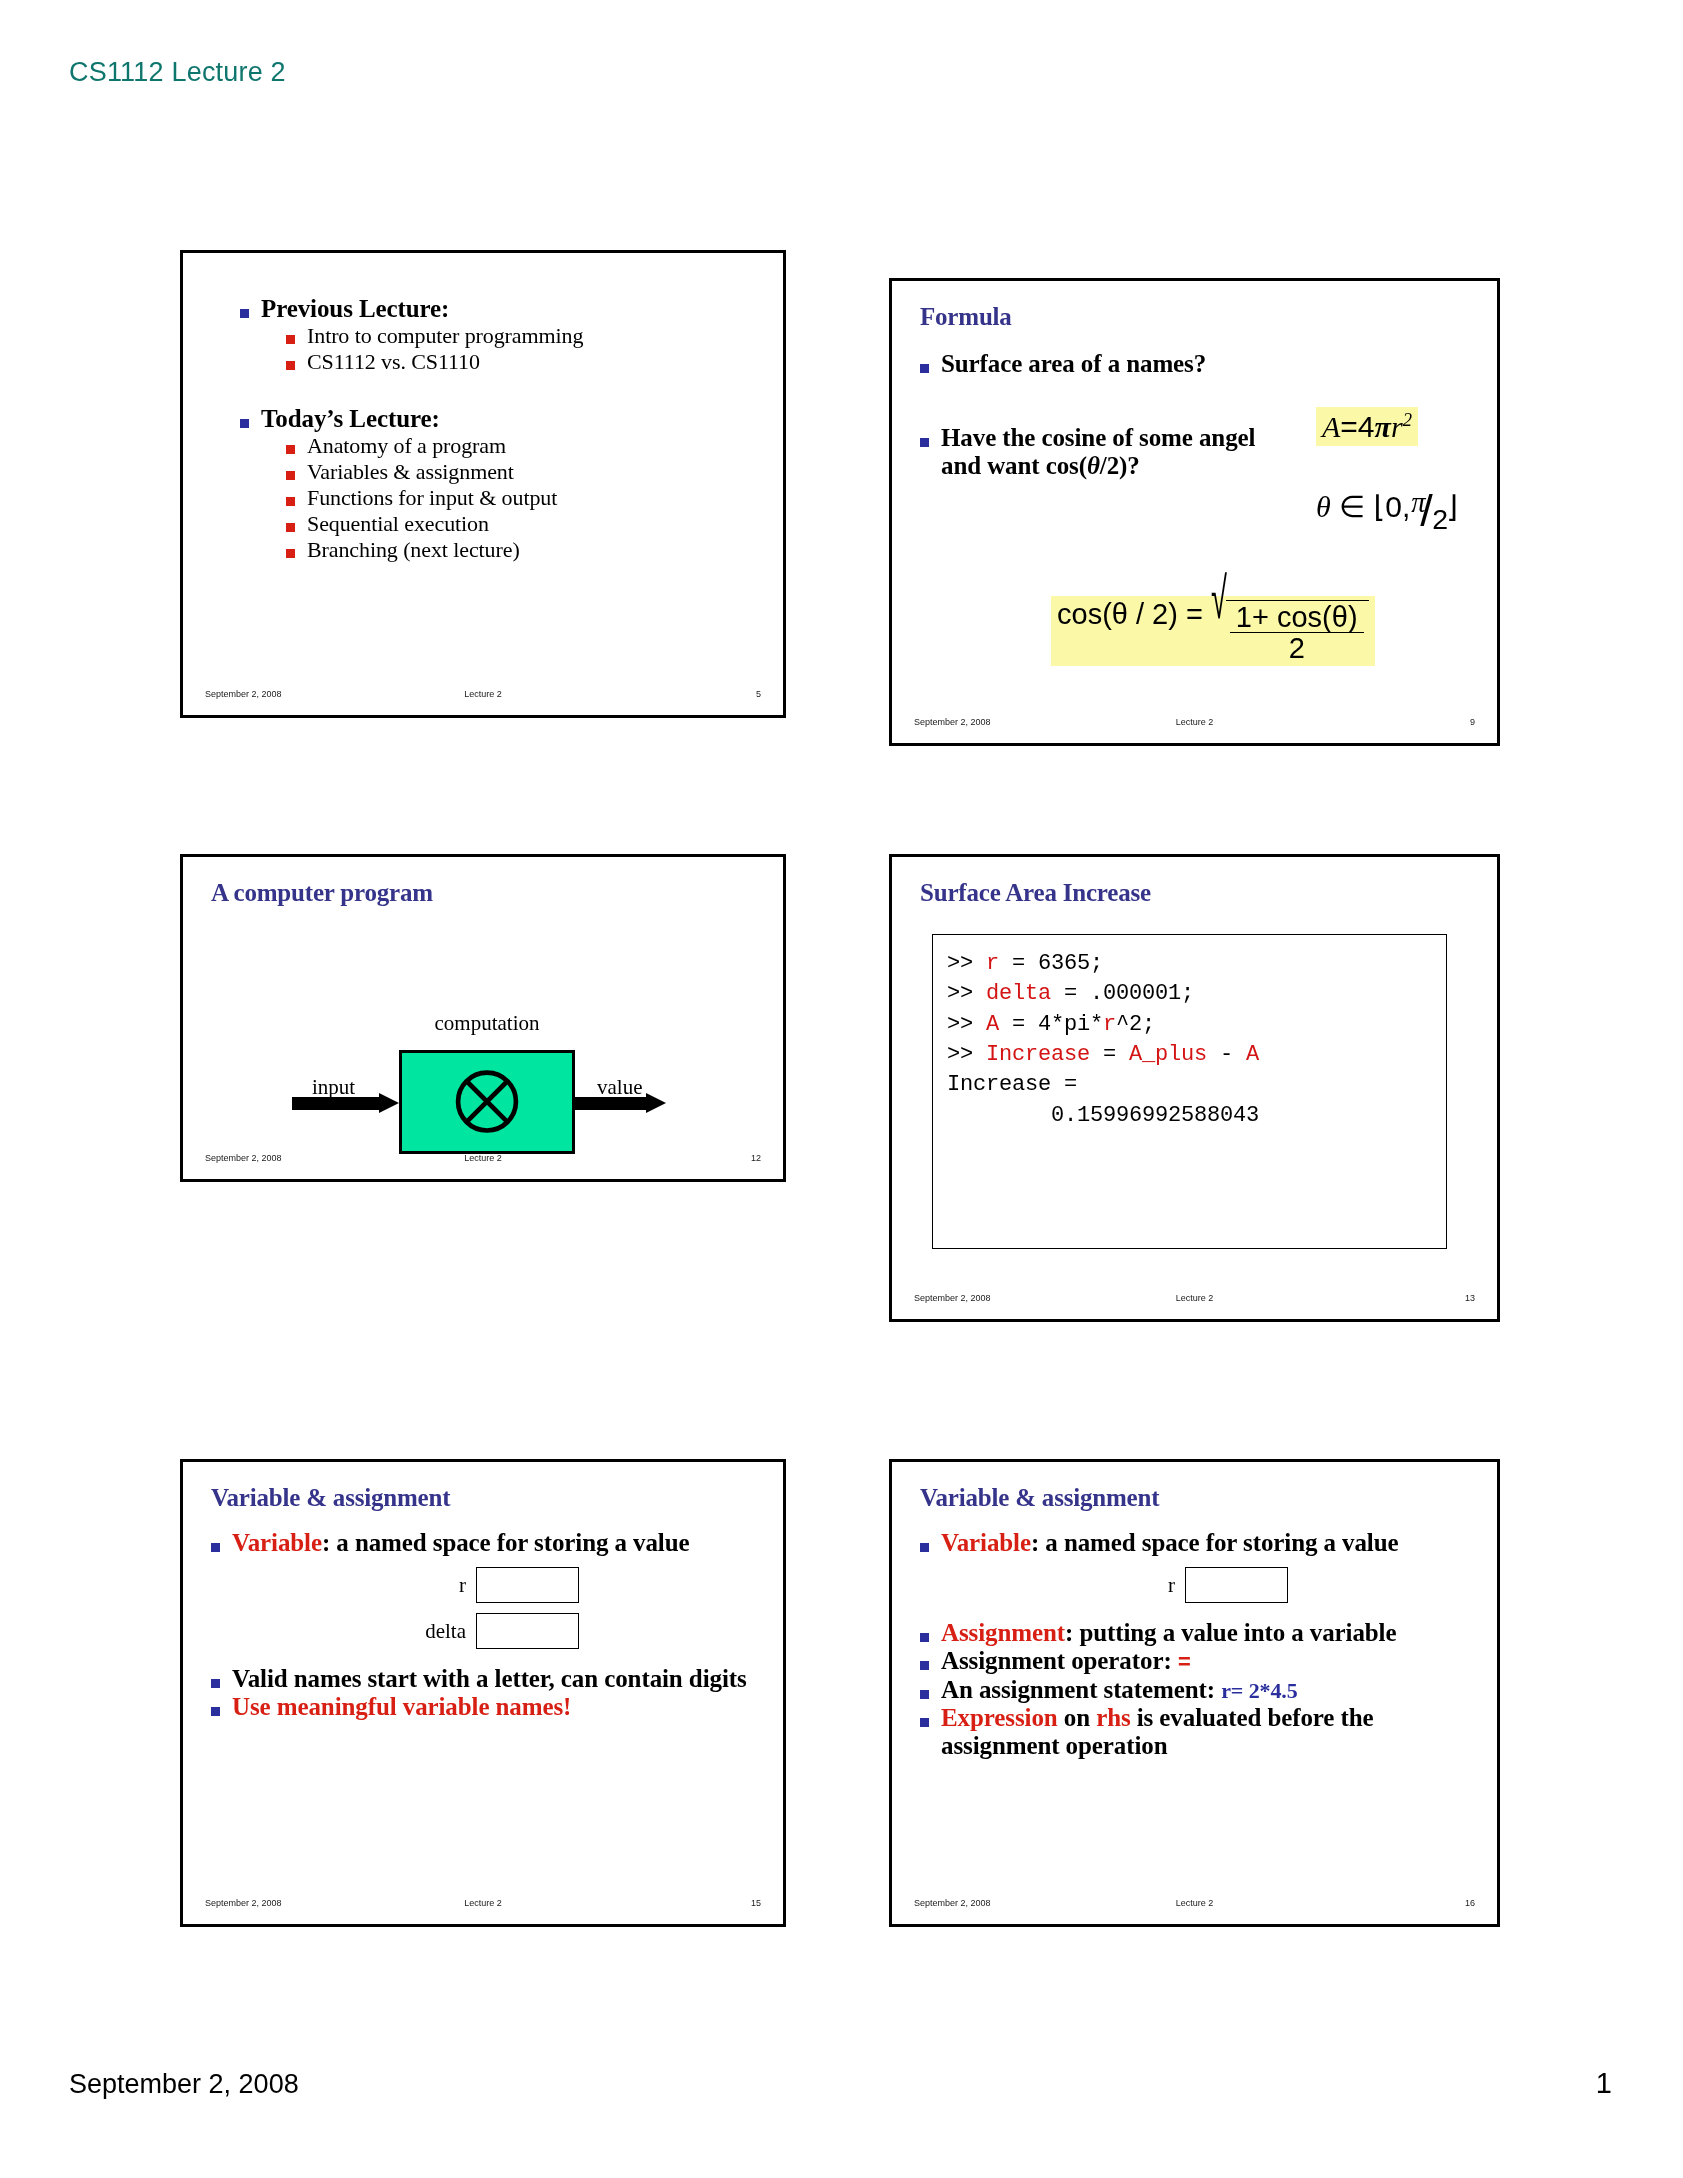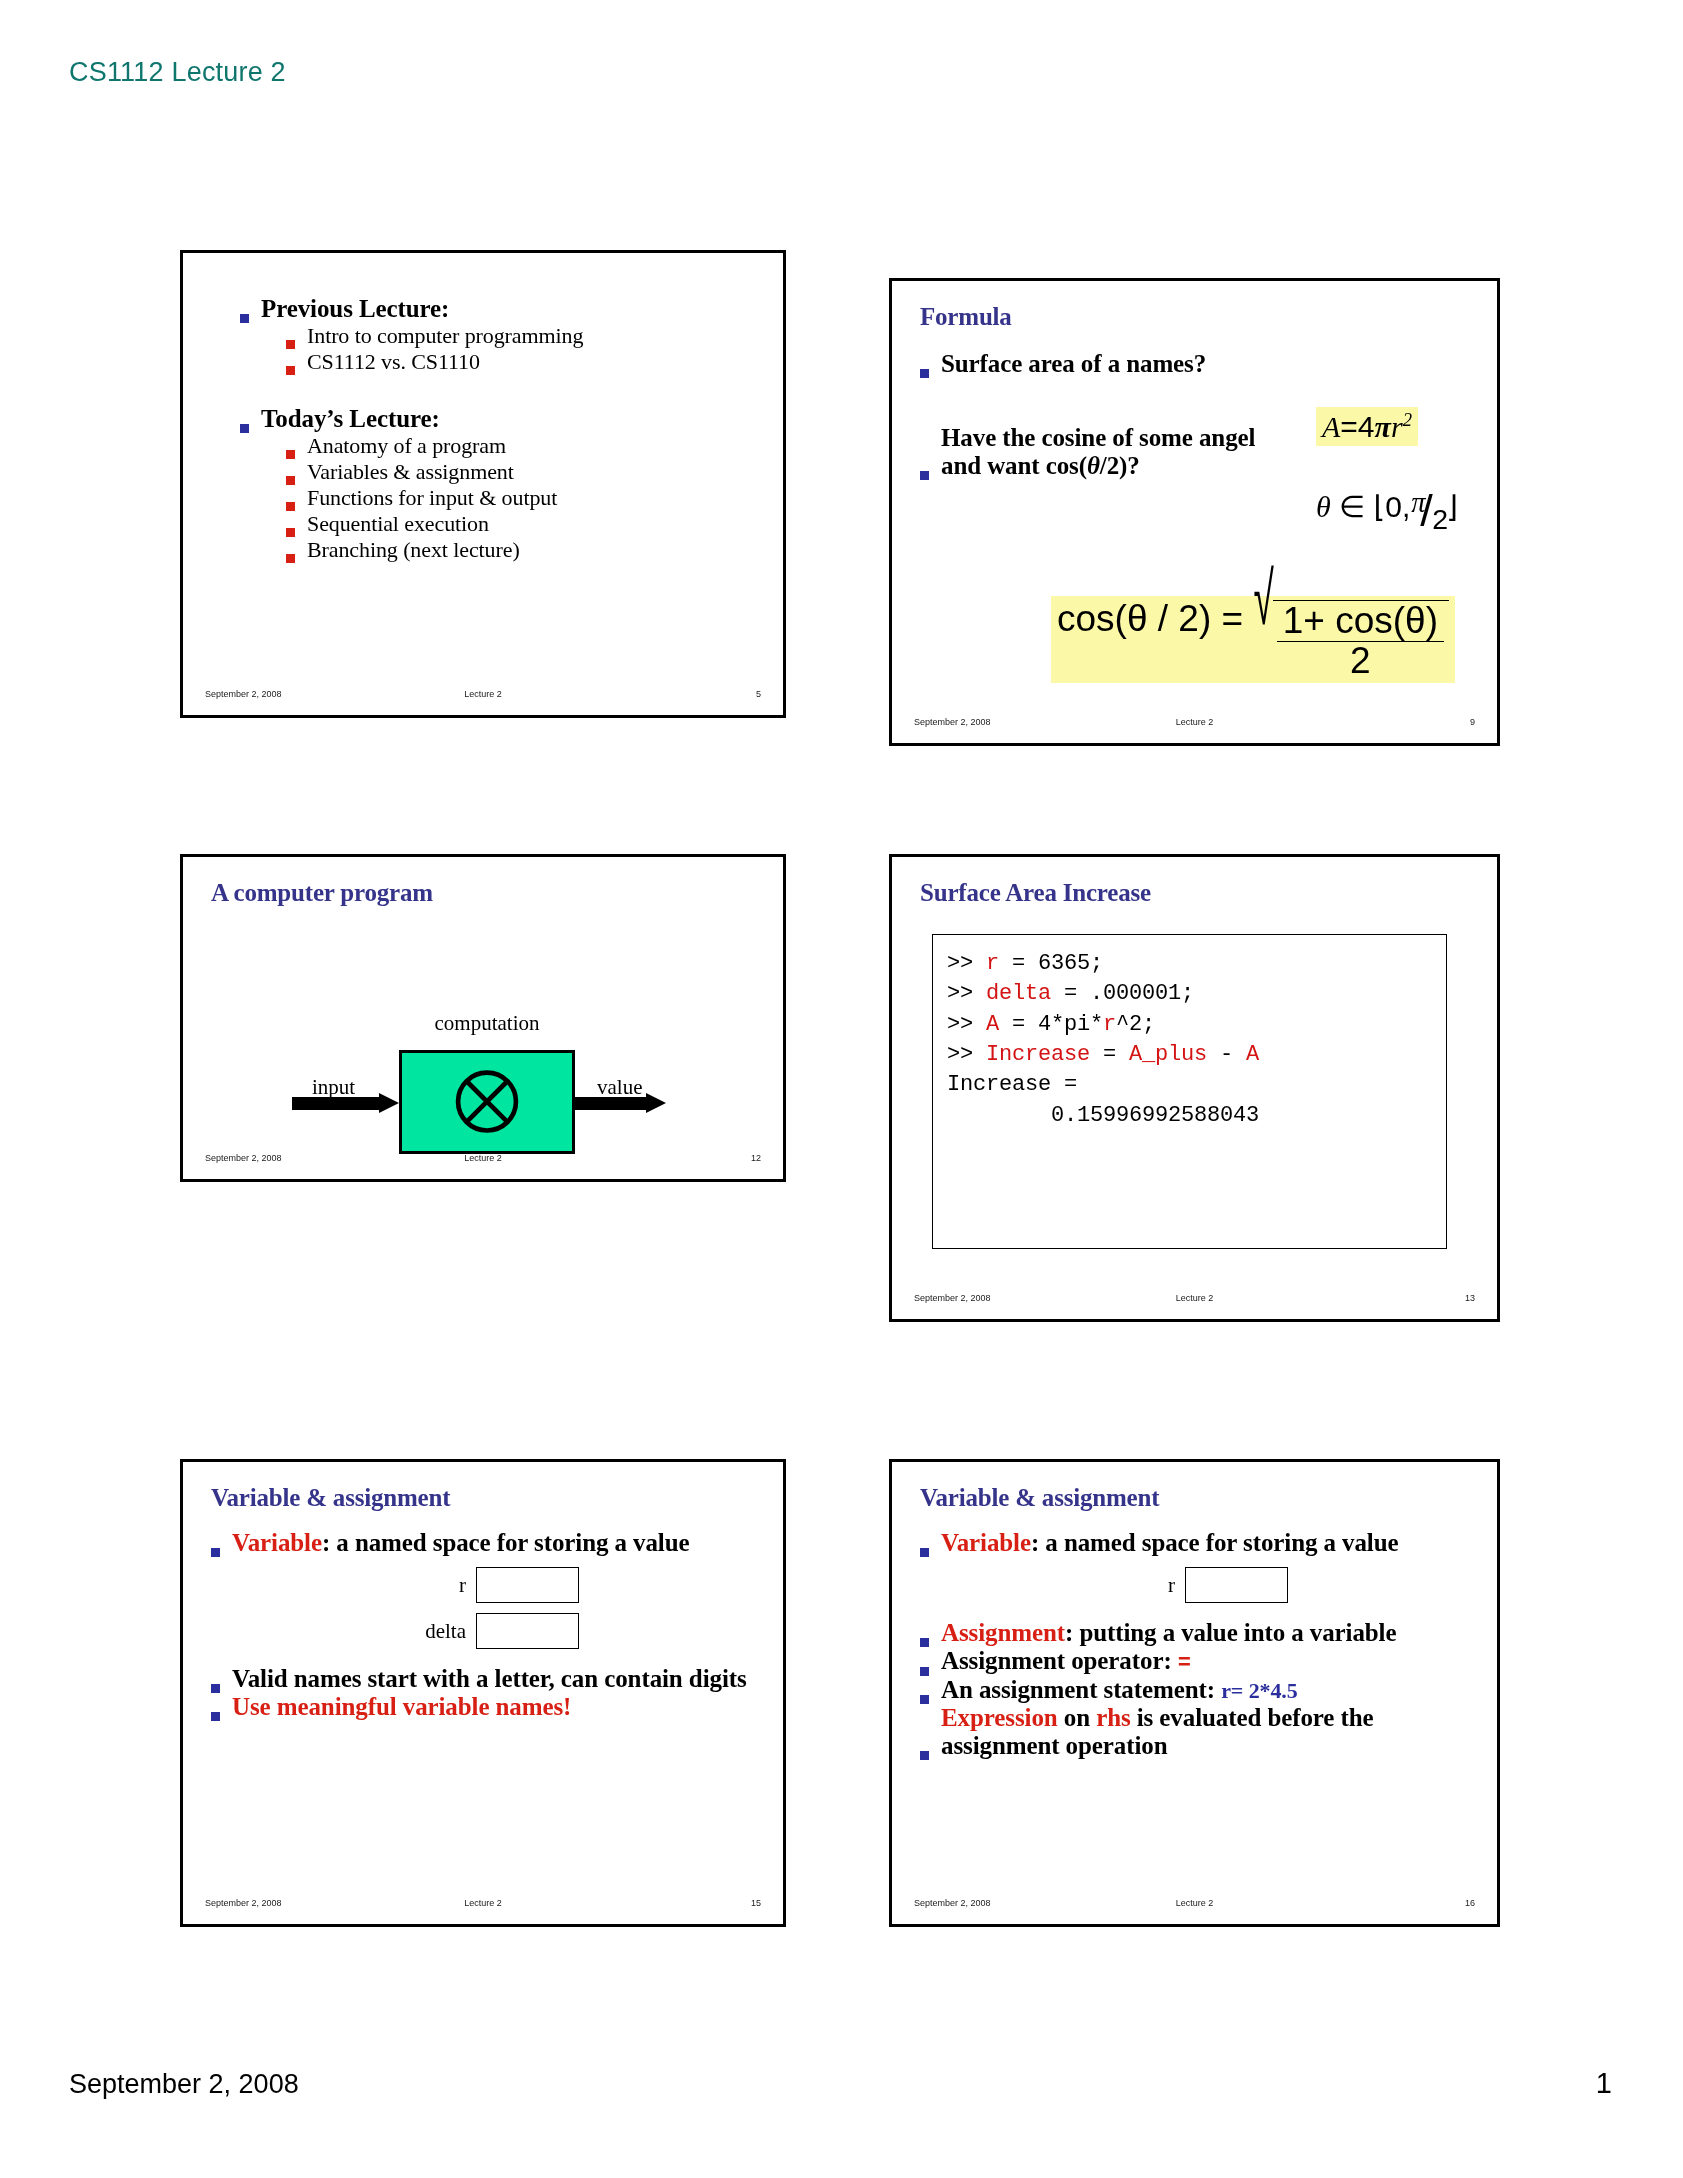--- a/index.html
+++ b/index.html
@@ -67,21 +67,21 @@
     color: #1a1a1a;
   }
   .sf-date { position: absolute; left: 22px; top: 0; }
   .sf-mid  { position: absolute; left: 50%; transform: translateX(-50%); top: 0; }
   .sf-num  { position: absolute; right: 22px; top: 0; }
 
   
   .bul {
     position: relative;
     display: flex;
-    align-items: flex-end;
+    align-items: flex-start;
   }
   .sq {
     flex: 0 0 auto;
     display: inline-block;
     margin-top: 0.55em;
     margin-right: 12px;
   }
   .sq.b1 { width: 9px; height: 9px; background: #2b2f9e; }
   .sq.b2 { width: 9px; height: 9px; background: #d81f14; }
   .btxt { flex: 1 1 auto; }
@@ -131,21 +131,21 @@
   .f2 {
     position: absolute;
     left: 396px;
     top: 139px;
     font-size: 30px;
   }
   .f3 {
     position: absolute;
     left: 119px;
     top: 246px;
-    font-size: 37px;
+    font-size: 29px;
     padding-left: 12px;
   }
   sup.sm { font-size: 0.62em; vertical-align: super; }
   .frac {
     display: inline-block;
     vertical-align: middle;
     text-align: center;
     line-height: 1.05;
   }
   .frac .num { display: block; padding: 0 6px; border-bottom: 1.6px solid #000; }

